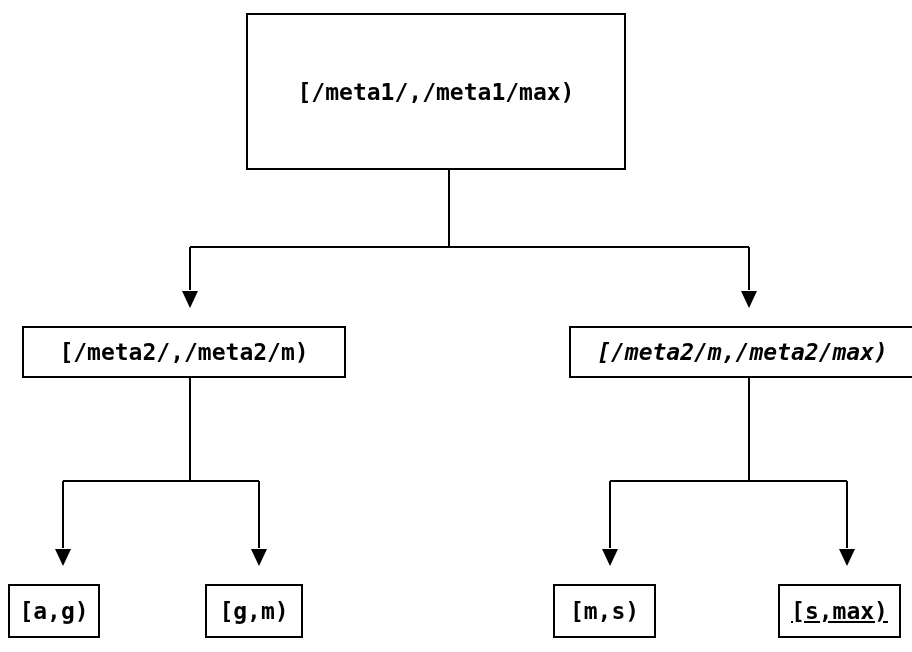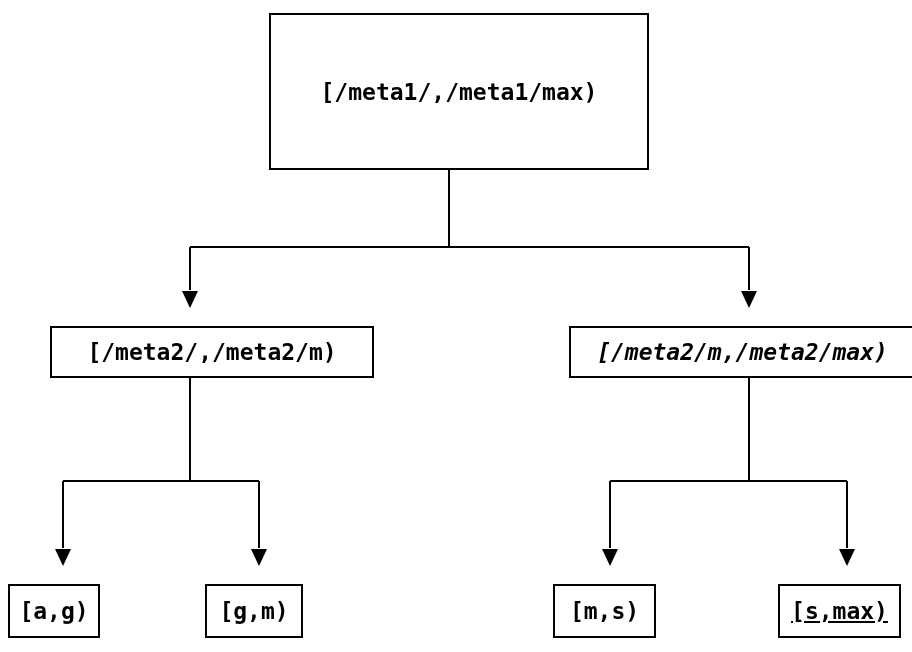--- a/index.html
+++ b/index.html
@@ -28,22 +28,22 @@
     border: 2px solid #000000;
     background: #ffffff;
     color: #000000;
     display: flex;
     align-items: center;
     justify-content: center;
     font-weight: bold;
     font-size: 23px;
     white-space: nowrap;
   }
-  .node-root  { left: 269px; top: 13px;  width: 380px; height: 157px; }
-  .node-l     { left: 22px;  top: 326px; width: 324px; height: 52px; margin-left: 28px; }
+  .node-root  { left: 246px; top: 13px;  width: 380px; height: 157px; }
+  .node-l     { left: 22px;  top: 326px; width: 324px; height: 52px; }
   .node-r     { left: 569px; top: 326px; width: 347px; height: 52px; font-style: italic; }
   .node-leaf1 { left: 8px;   top: 584px; width: 92px; height: 54px; }
   .node-leaf2 { left: 205px; top: 584px; width: 98px;  height: 54px; }
   .node-leaf3 { left: 553px; top: 584px; width: 103px; height: 54px; }
   .node-leaf4 { left: 778px; top: 584px; width: 123px; height: 54px; text-decoration: underline; }
   .edge-line {
     stroke: #000000;
     stroke-width: 2;
     fill: none;
   }

